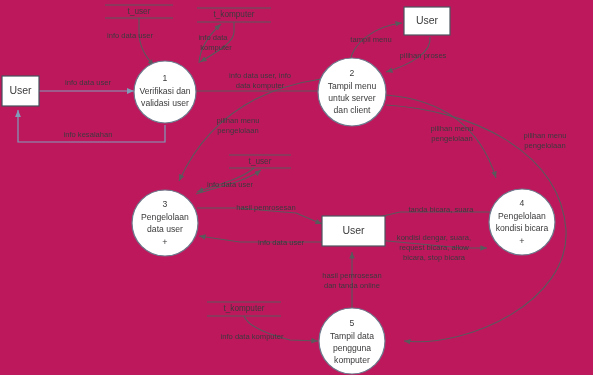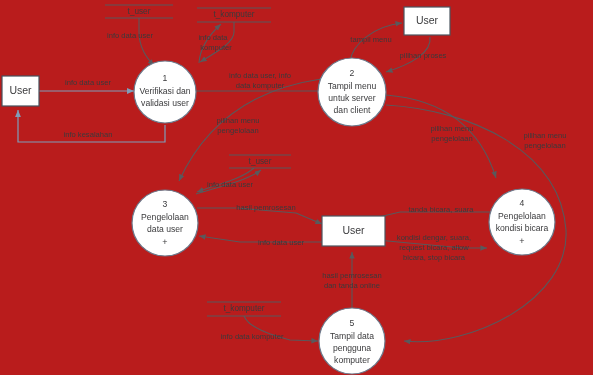--- a/index.html
+++ b/index.html
@@ -8,21 +8,21 @@
     padding: 0;
     background: #ffffff;
   }
   body {
     font-family: "Liberation Sans", sans-serif;
   }
   #diagram-root {
     position: relative;
     width: 593px;
     height: 375px;
-    background: #b91c1c;
+    background: #be185d;
     overflow: hidden;
   }
   svg#dfd-canvas {
     position: absolute;
     left: 0;
     top: 0;
     width: 593px;
     height: 375px;
     display: block;
   }

